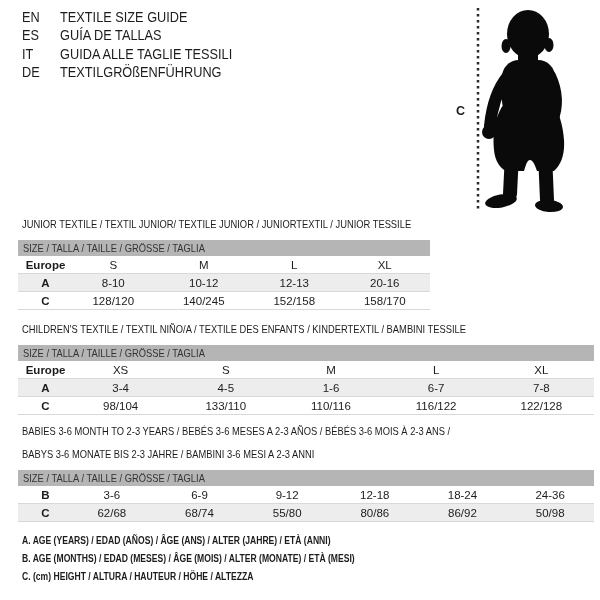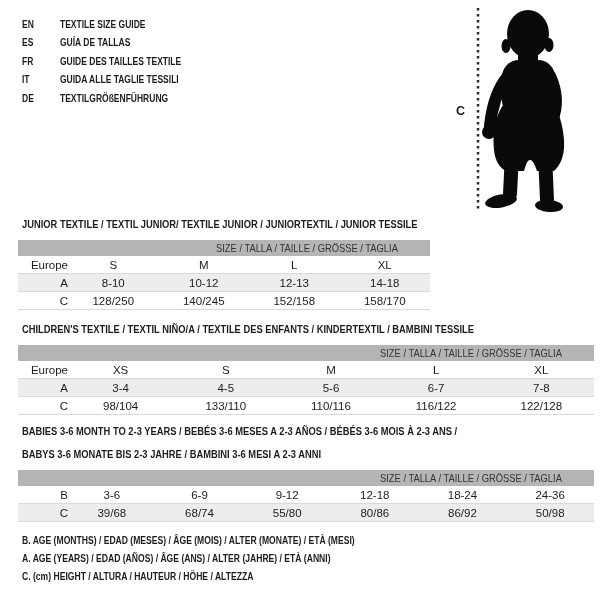--- a/index.html
+++ b/index.html
@@ -5,63 +5,59 @@
   html,body{margin:0;padding:0;background:#ffffff;}
   #page{
     position:relative;width:600px;height:600px;background:#ffffff;overflow:hidden;
     font-family:"Liberation Sans",sans-serif;color:#1c1c1c;
   }
   
   .cx{display:inline-block;transform:scaleX(0.85);transform-origin:0 60%;white-space:nowrap;}
   .cx2{display:inline-block;transform:scaleX(0.78);transform-origin:0 60%;white-space:nowrap;}
 
   
-  .lang{position:absolute;left:22px;top:16px;font-size:10px;font-weight:bold;line-height:18.4px;}
+  .lang{position:absolute;left:22px;top:8px;font-size:15px;font-weight:normal;line-height:18.4px;}
   .lang-row{display:flex;}
   .lang-code{width:38px;flex:0 0 38px;}
 
   
   .figure{position:absolute;left:448px;top:4px;width:150px;height:212px;}
   .figure svg{display:block;}
   .measure-label{position:absolute;left:8px;top:100px;font-size:12.5px;font-weight:bold;}
 
   
   .section{position:absolute;left:18px;}
   #sec1{top:217px;width:412px;}
   #sec2{top:322px;width:576px;}
   #sec3{top:424px;width:576px;}
-  .sec-title{font-size:11px;font-weight:bold;line-height:14px;margin:0 0 9px 4px;white-space:nowrap;}
+  .sec-title{font-size:11px;font-weight:normal;line-height:14px;margin:0 0 9px 4px;white-space:nowrap;}
   .size-table{border-collapse:collapse;table-layout:fixed;width:100%;font-size:11.5px;}
   .size-table td{height:17px;padding:0;text-align:center;border-bottom:1px solid #d9d9d9;}
-  .size-table tr.hdr td{background:#b5b5b5;text-align:right;height:16px;padding-left:5px;
+  .size-table tr.hdr td{background:#b5b5b5;text-align:left;height:16px;padding-left:5px;
       font-size:11px;color:#333333;border-bottom:none;}
-  .size-table td.lbl{text-align:right;padding-left:5px;}
+  .size-table td.lbl{text-align:center;padding-left:5px;font-weight:bold;}
   .size-table tr.shade td{background:#ededed;}
   col.c-label{width:50px;}
 
   
   .legend{position:absolute;left:22px;top:531px;font-size:11px;font-weight:bold;line-height:18.2px;}
 </style>
 </head>
 <body>
 
 <div id="page">
 
   <div class="lang">
     <div class="lang-row">
       <span class="lang-code"><span class="cx">EN</span></span>
       <span class="cx">TEXTILE SIZE GUIDE</span>
     </div>
     <div class="lang-row">
       <span class="lang-code"><span class="cx">ES</span></span>
       <span class="cx">GUÍA DE TALLAS</span>
-    </div>
-    <div class="lang-row">
-      <span class="lang-code"><span class="cx">FR</span></span>
-      <span class="cx">GUIDE DES TAILLES TEXTILE</span>
     </div>
     <div class="lang-row">
       <span class="lang-code"><span class="cx">IT</span></span>
       <span class="cx">GUIDA ALLE TAGLIE TESSILI</span>
     </div>
     <div class="lang-row">
       <span class="lang-code"><span class="cx">DE</span></span>
       <span class="cx">TEXTILGRÖßENFÜHRUNG</span>
     </div>
   </div>
@@ -107,25 +103,25 @@
         <td>S</td>
         <td>M</td>
         <td>L</td>
         <td>XL</td>
       </tr>
       <tr class="shade">
         <td class="lbl">A</td>
         <td>8-10</td>
         <td>10-12</td>
         <td>12-13</td>
-        <td>14-18</td>
+        <td>20-16</td>
       </tr>
       <tr>
         <td class="lbl">C</td>
-        <td>128/250</td>
+        <td>128/120</td>
         <td>140/245</td>
         <td>152/158</td>
         <td>158/170</td>
       </tr>
     </tbody>
       </table>
   </div>
 
   <div class="section" id="sec2">
     <div class="sec-title"><span class="cx">CHILDREN'S TEXTILE / TEXTIL NIÑO/A / TEXTILE DES ENFANTS / KINDERTEXTIL / BAMBINI TESSILE</span></div>
@@ -147,21 +143,21 @@
         <td>XS</td>
         <td>S</td>
         <td>M</td>
         <td>L</td>
         <td>XL</td>
       </tr>
       <tr class="shade">
         <td class="lbl">A</td>
         <td>3-4</td>
         <td>4-5</td>
-        <td>5-6</td>
+        <td>1-6</td>
         <td>6-7</td>
         <td>7-8</td>
       </tr>
       <tr>
         <td class="lbl">C</td>
         <td>98/104</td>
         <td>133/110</td>
         <td>110/116</td>
         <td>116/122</td>
         <td>122/128</td>
@@ -191,30 +187,30 @@
         <td class="lbl">B</td>
         <td>3-6</td>
         <td>6-9</td>
         <td>9-12</td>
         <td>12-18</td>
         <td>18-24</td>
         <td>24-36</td>
       </tr>
       <tr class="shade">
         <td class="lbl">C</td>
-        <td>39/68</td>
+        <td>62/68</td>
         <td>68/74</td>
         <td>55/80</td>
         <td>80/86</td>
         <td>86/92</td>
         <td>50/98</td>
       </tr>
     </tbody>
       </table>
   </div>
 
   <div class="legend">
+    <div><span class="cx2">A. AGE (YEARS) / EDAD (AÑOS) / ÂGE (ANS) / ALTER (JAHRE) / ETÀ (ANNI)</span></div>
     <div><span class="cx2">B. AGE (MONTHS) / EDAD (MESES) / ÂGE (MOIS) / ALTER (MONATE) / ETÀ (MESI)</span></div>
-    <div><span class="cx2">A. AGE (YEARS) / EDAD (AÑOS) / ÂGE (ANS) / ALTER (JAHRE) / ETÀ (ANNI)</span></div>
     <div><span class="cx2">C. (cm) HEIGHT / ALTURA / HAUTEUR / HÖHE / ALTEZZA</span></div>
   </div>
 
 </div>
 
 </body></html>

